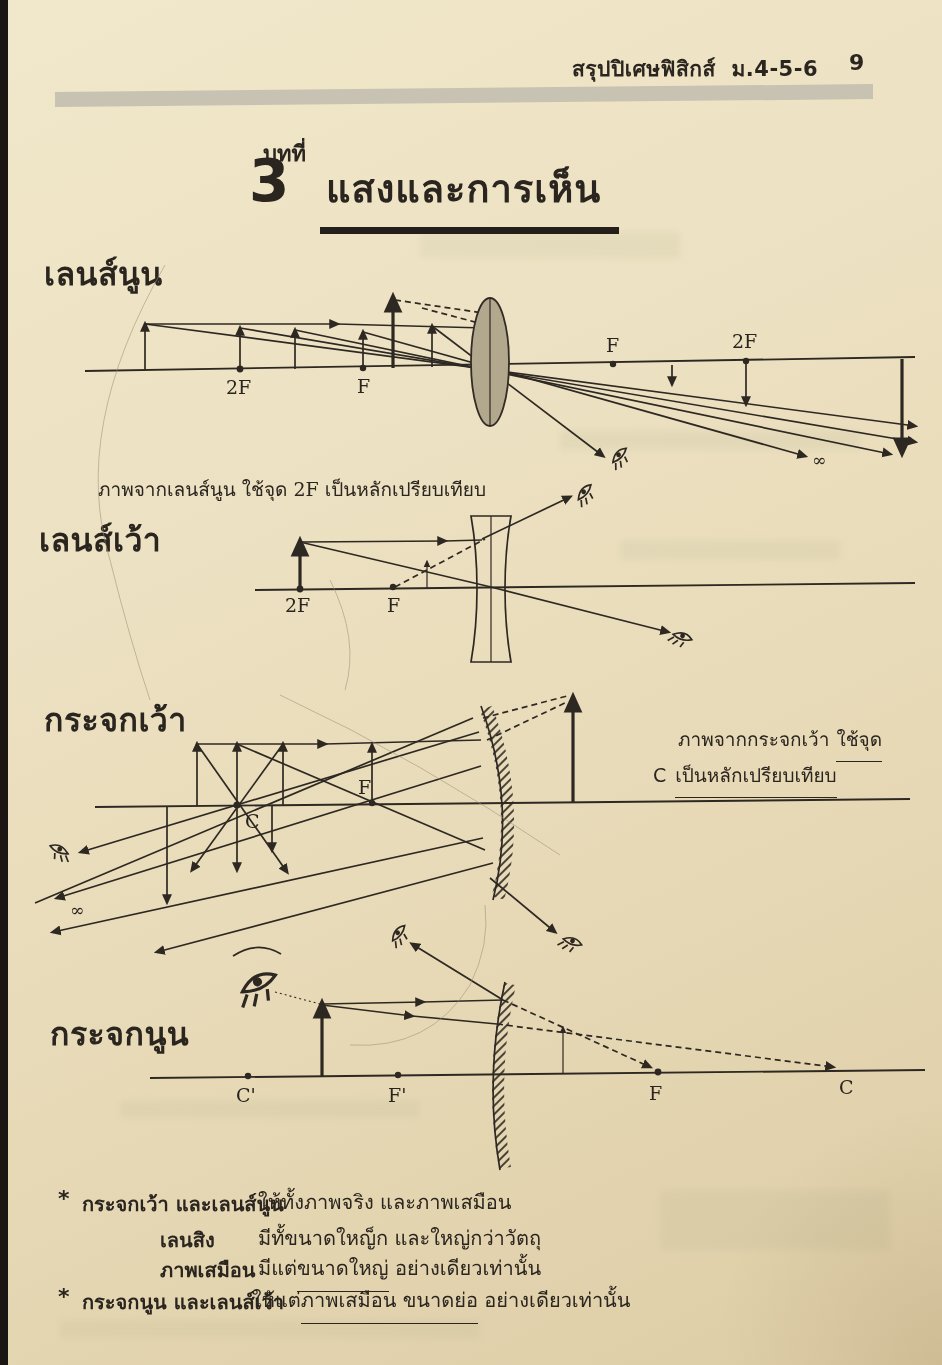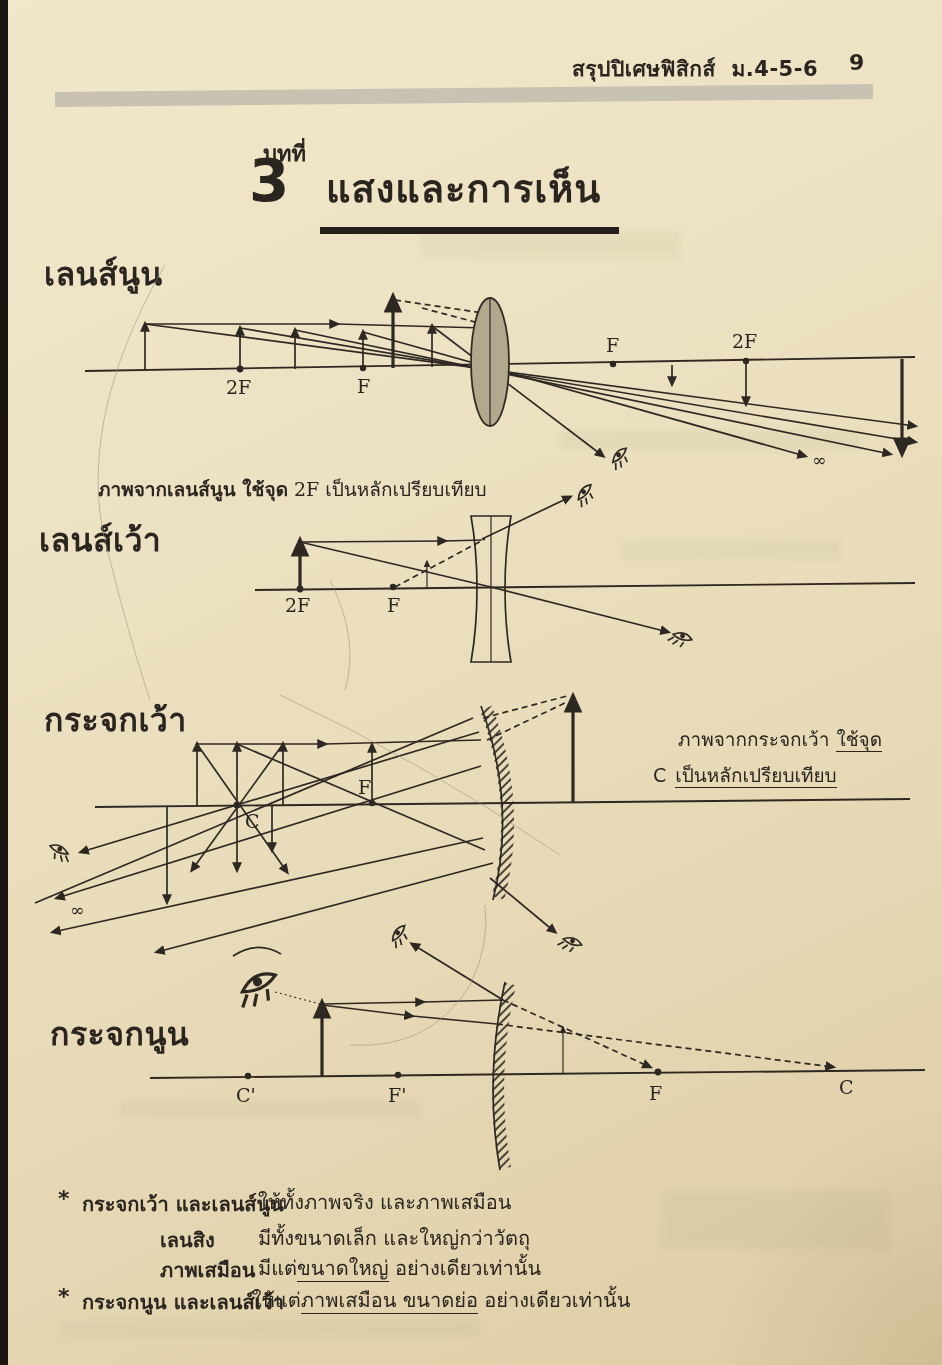--- a/index.html
+++ b/index.html
@@ -18,25 +18,25 @@
   #page-num{left:849px;top:50px;font-size:22px;font-weight:bold;}
   #header-bar{left:55px;top:88px;width:818px;height:15px;background:#c7c2b1;transform:rotate(-0.55deg);}
   #chapter-label{left:263px;top:136px;font-size:22px;font-weight:bold;}
   #chapter-num{left:249px;top:152px;font-size:58px;font-weight:bold;line-height:1;}
   #chapter-title{left:320px;top:158px;font-size:38px;font-weight:bold;
     border-bottom:7px solid #241f1a;padding:0 18px 8px 6px;letter-spacing:1px;text-align:right;}
   .section-label{font-size:32px;font-weight:bold;letter-spacing:.5px;}
   #sec1{left:44px;top:248px;} #sec2{left:39px;top:514px;}
   #sec3{left:44px;top:694px;} #sec4{left:50px;top:1008px;}
   #caption1{left:98px;top:474px;font-size:19px;}
-  .cap-bold{font-weight:bold;}
+  .cap-bold{font-weight:normal;}
   .serifv{font-family:"DejaVu Serif","Liberation Serif",serif;margin:0 6px;}
   #mirror-note1{left:678px;top:724px;font-size:19px;}
   #mirror-note2{left:653px;top:760px;font-size:19px;}
-  .u{border-bottom:1.6px solid #2b251f;padding-bottom:1px;}
+  .u{border-bottom:1.6px solid #2b251f;padding-bottom:11px;}
   .ml6{margin-left:7px;} .ml8{margin-left:9px;}
   .note-star{font-size:22px;font-weight:bold;}
   .note-head{font-size:20px;font-weight:bold;}
   .note-text{font-size:20px;}
   svg{position:absolute;pointer-events:none;}
   svg line, svg path.l{stroke:#2e2822;stroke-width:1.7;fill:none;}
   svg .thin{stroke-width:1.2;} svg .thick{stroke-width:3.2;} svg .ax{stroke-width:1.9;}
   svg .dash{stroke-dasharray:6 4;} svg .dots{stroke-dasharray:2 3;stroke-width:1.1;}
   svg circle.dot{fill:#2e2822;}
   svg text{font-family:"DejaVu Serif","Liberation Serif",serif;font-size:19px;fill:#2a241e;}
@@ -266,21 +266,21 @@
       <circle cx="0" cy="1" r="2.4"></circle>
     <path d="M-7,6 L-11,12 M-2,7 L-5,13 M4,6 L3,12"></path>
   </g>
 </svg>
 
 <span class="abs note-star" style="left:58px;top:1186px;">*</span>
 <span class="abs note-head" style="left:82px;top:1188px;">กระจกเว้า และเลนส์นูน</span>
 <span class="abs note-text" style="left:258px;top:1186px;">ให้ทั้งภาพจริง และภาพเสมือน</span>
 
 <span class="abs note-head" style="left:160px;top:1224px;">เลนสิง</span>
-<span class="abs note-text" style="left:258px;top:1222px;">มีทั้งขนาดเล็ก และใหญ่กว่าวัตถุ</span>
+<span class="abs note-text" style="left:258px;top:1222px;">มีทั้ขนาดใหญ็ก และใหญ่กว่าวัตถุ</span>
 
 <span class="abs note-head" style="left:160px;top:1254px;">ภาพเสมือน</span>
 <span class="abs note-text" style="left:258px;top:1252px;"><span>มีแต่</span><span class="u">ขนาดใหญ่</span><span> อย่างเดียวเท่านั้น</span></span>
 
 <span class="abs note-star" style="left:58px;top:1284px;">*</span>
 <span class="abs note-head" style="left:82px;top:1286px;text-align:center;">กระจกนูน และเลนส์เว้า</span>
 <span class="abs note-text" style="left:252px;top:1284px;"><span>ให้แต่</span><span class="u">ภาพเสมือน ขนาดย่อ</span><span> อย่างเดียวเท่านั้น</span></span>
 
 <svg id="pencil" width="942" height="1365" viewBox="0 0 942 1365">
   <g stroke="#9a9078" stroke-width="1" fill="none" opacity="0.55">

